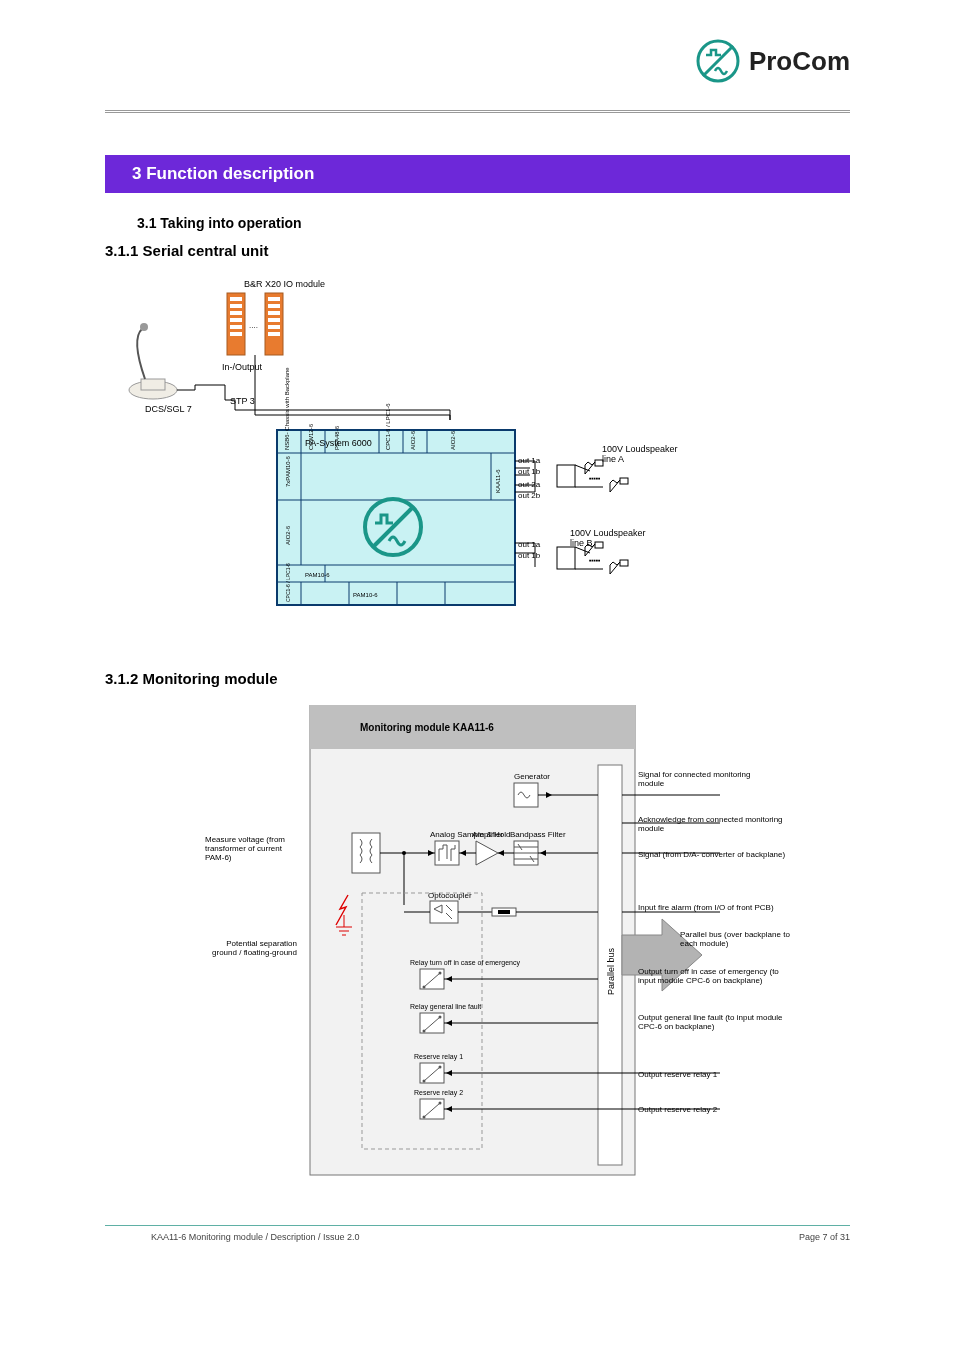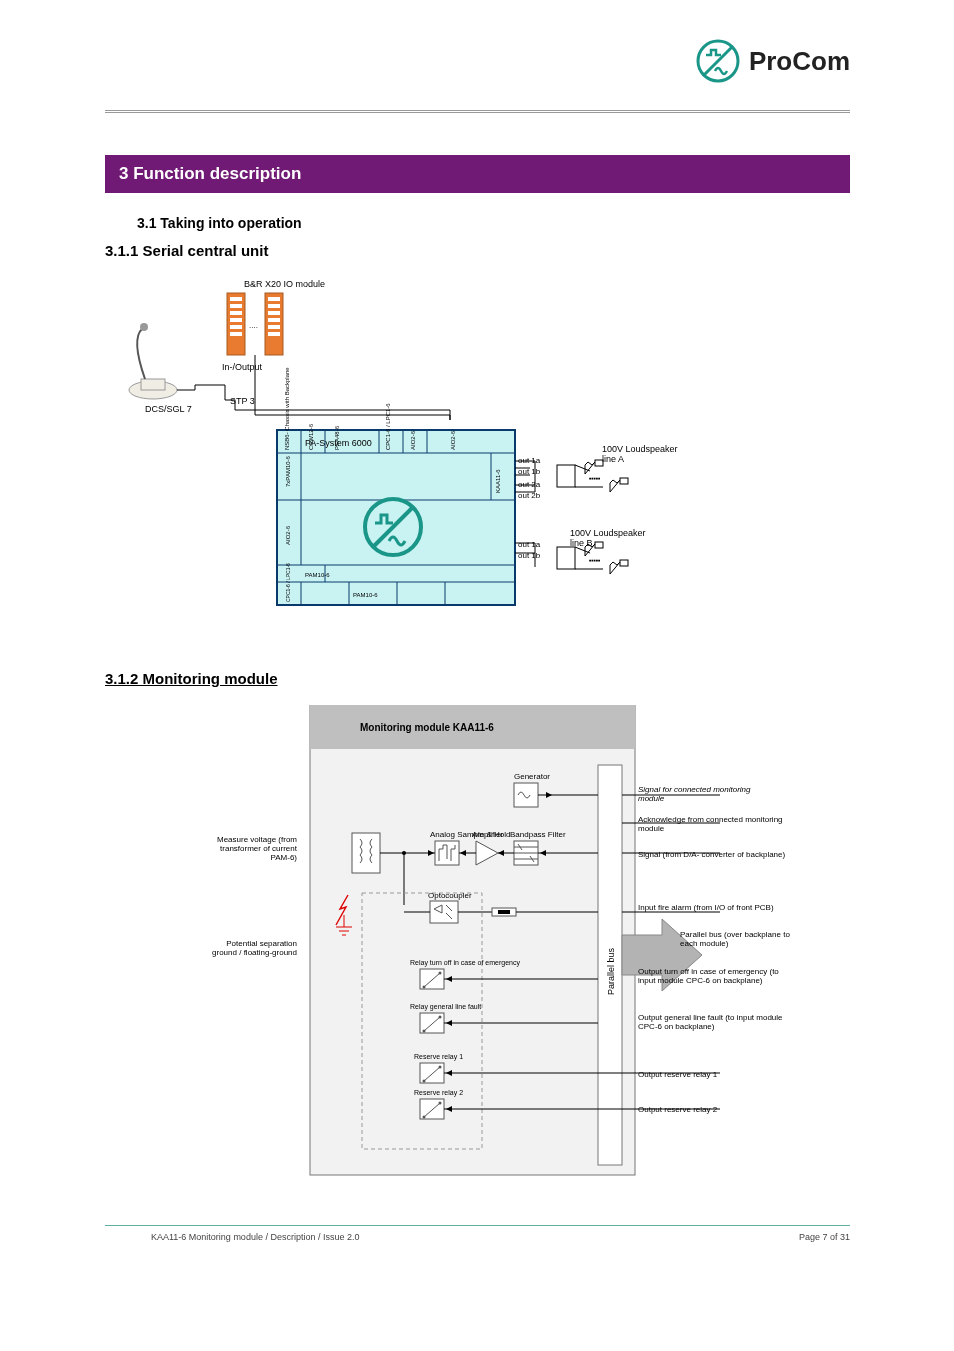--- a/index.html
+++ b/index.html
@@ -33,26 +33,26 @@
     width: 100%;
     height: 6px;
     border-top: 3px double #999;
   }
   .title-bar {
     position: absolute;
     top: 155px;
     left: 0;
     width: 100%;
     height: 38px;
-    background: #701a75;
+    background: #6d28d9;
     color: #fff;
     font-size: 17px;
     font-weight: bold;
     line-height: 38px;
-    padding-left: 14px;
+    padding-left: 27px;
   }
   .subtitle1 {
     position: absolute;
     top: 215px;
     left: 0;
     font-size: 14px;
     font-weight: bold;
     margin-left: 32px;
   }
   .subtitle2 {
@@ -88,21 +88,20 @@
   .diag1-out  { font-size: 8px; fill: #000; }
   .diag1-proc { font-size: 13px; fill: #000; font-style: italic; font-weight: bold; }
 
   
   .subtitle3 {
     position: absolute;
     top: 670px;
     left: 0;
     font-size: 15px;
     font-weight: bold;
-    text-decoration: underline;
   }
   .diag2 {
     position: absolute;
     top: 705px;
     left: 195px;
     width: 480px;
     height: 490px;
   }
   .diag2 svg { width: 100%; height: 100%; }
   .d2-txt { font-size: 9px; fill: #000; }
@@ -278,24 +277,24 @@
       </g>
 
       <text x="220" y="285" class="diag1-proc" style="display:none">ProCom</text>
     </svg>
   </div>
 
   <div class="subtitle3">3.1.2  Monitoring module</div>
 
   <div class="diag2">
     
-    <span class="d2-label-abs" style="left:-95px; top:130px; width:92px; text-align:right;">Measure voltage (from transformer of current PAM-6)</span>
+    <span class="d2-label-abs" style="left:-95px; top:130px; width:92px; text-align:left;">Measure voltage (from transformer of current PAM-6)</span>
     <span class="d2-label-abs" style="left:-95px; top:234px; width:92px; text-align:right;">Potential separation ground / floating-ground</span>
 
-    <span class="d2-label-abs" style="left:338px; top:80px; width:140px;font-style:italic;">Signal for connected monitoring module</span>
+    <span class="d2-label-abs" style="left:338px; top:65px; width:140px;">Signal for connected monitoring module</span>
     <span class="d2-label-abs" style="left:338px; top:110px; width:145px;">Acknowledge from connected monitoring module</span>
     <span class="d2-label-abs" style="left:338px; top:145px; width:150px;">Signal (from D/A- converter of backplane)</span>
     <span class="d2-label-abs" style="left:338px; top:198px; width:145px;">Input fire alarm (from I/O of front PCB)</span>
     <span class="d2-label-abs" style="left:338px; top:262px; width:152px;">Output turn off in case of emergency (to input module CPC-6 on backplane)</span>
     <span class="d2-label-abs" style="left:338px; top:308px; width:150px;">Output general line fault (to input module CPC-6 on backplane)</span>
     <span class="d2-label-abs" style="left:338px; top:365px; width:120px;">Output reserve relay 1</span>
     <span class="d2-label-abs" style="left:338px; top:400px; width:120px;">Output reserve relay 2</span>
     <span class="d2-label-abs" style="left:380px; top:225px; width:110px;">Parallel bus (over backplane to each module)</span>
 
     <svg viewBox="0 0 480 490">

